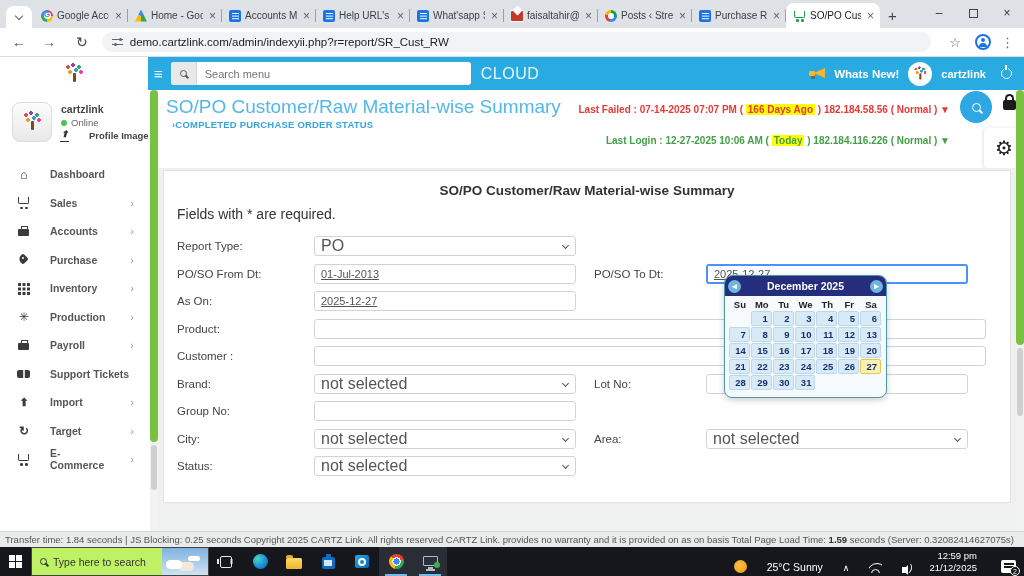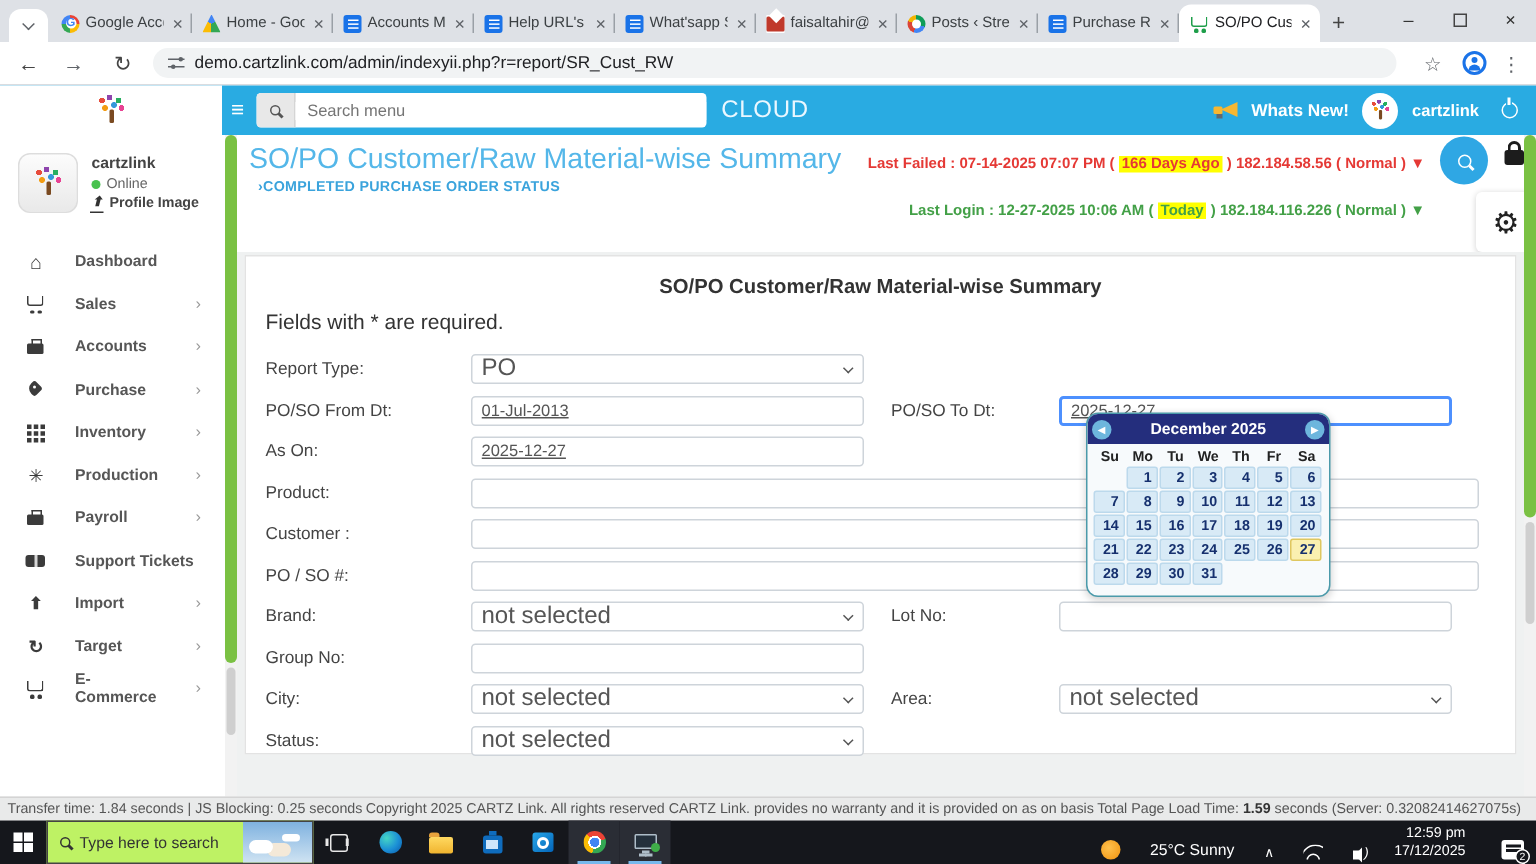--- a/index.html
+++ b/index.html
@@ -78,21 +78,21 @@
   .i-power{width:11px;height:11px;border:1.8px solid #fff;border-radius:50%;position:relative;margin-left:6px;}
   .i-power:before{content:"";position:absolute;left:3.2px;top:-4px;width:1.8px;height:5px;background:#fff;box-shadow:0 0 0 1px #29abe2;}
 
   
   .sidebar{position:absolute;top:90px;left:0;width:150px;height:457px;background:#fff;}
   .profile{display:flex;align-items:center;gap:9px;padding:12px 0 10px 12px;}
   .pavatar{width:40px;height:40px;border-radius:8px;border:1px solid #ddd;background:linear-gradient(#fcfcfc,#e9e9e9);display:flex;align-items:center;justify-content:center;}
   .pname{font-size:10.5px;font-weight:bold;color:#444;}
   .pstatus{font-size:9.5px;color:#666;display:flex;align-items:center;gap:4px;margin:2px 0;}
   .dot-on{width:6px;height:6px;border-radius:50%;background:#49c24f;display:inline-block;}
-  .pimg{font-size:9.5px;color:#444;display:flex;align-items:flex-end;gap:4px;font-weight:bold;}
+  .pimg{font-size:9.5px;color:#444;display:flex;align-items:flex-end;gap:20px;font-weight:bold;}
   .i-upload{width:8px;height:8px;position:relative;display:inline-block;}
   .i-upload:before{content:"⬆";position:absolute;top:-4px;left:0;font-size:9px;color:#333;}
   .i-upload:after{content:"";position:absolute;bottom:-1px;left:-1px;width:9px;height:1.5px;background:#333;}
   .menu{padding-top:8px;}
   .mitem{height:28.5px;display:flex;align-items:center;padding-left:17px;gap:19px;}
   .mlabel{font-size:10.5px;font-weight:bold;color:#565656;}
   .mchev{margin-left:auto;margin-right:16px;color:#999;font-size:11px;}
   .sico{width:14px;height:13px;display:inline-flex;align-items:center;justify-content:center;color:#3b3b3b;position:relative;flex:0 0 auto;}
   .i-home:before{content:"⌂";font-size:13px;font-weight:bold;}
   .i-brief:before{content:"";position:absolute;left:1px;top:4px;width:11px;height:7px;background:#3b3b3b;border-radius:1px;}
@@ -422,24 +422,20 @@
       <div class="frow">
         <label>As On:</label>
         <input class="inp w262" value="2025-12-27" style="">
       </div>
       <div class="frow">
         <label>Product:</label>
         <input class="inp w672" value="" style="">
       </div>
       <div class="frow">
         <label>Customer :</label>
-        <input class="inp w672" value="" style="">
-      </div>
-      <div class="frow">
-        <label>PO / SO #:</label>
         <input class="inp w672" value="" style="">
       </div>
       <div class="frow">
         <label>Brand:</label>
         <div class="sel w262">
             <span>not selected</span>
             <i class="caret"></i>
           </div>
         <label class="l2">Lot No:</label>
         <input class="inp w262" value="" style="">
@@ -573,20 +569,20 @@
       </span>
     <span class="tbicon active">
         <i class="i-mon"></i>
       </span>
     <div class="tb-right">
       <i class="i-sun"></i>
       <span class="tb-weather-txt"><span>25°C</span> <span>Sunny</span></span>
       <span class="tb-chev">∧</span>
       <i class="i-wifi"></i>
       <i class="i-spk"></i>
-      <span class="tb-clock"><span>12:59 pm</span><br><span>17/12/2025</span></span>
+      <span class="tb-clock"><span>12:59 pm</span><br><span>21/12/2025</span></span>
       <span class="i-notif">
           <span class="badge">2</span>
         </span>
     </div>
   </div>
 
 </div>
 
 </body></html>

